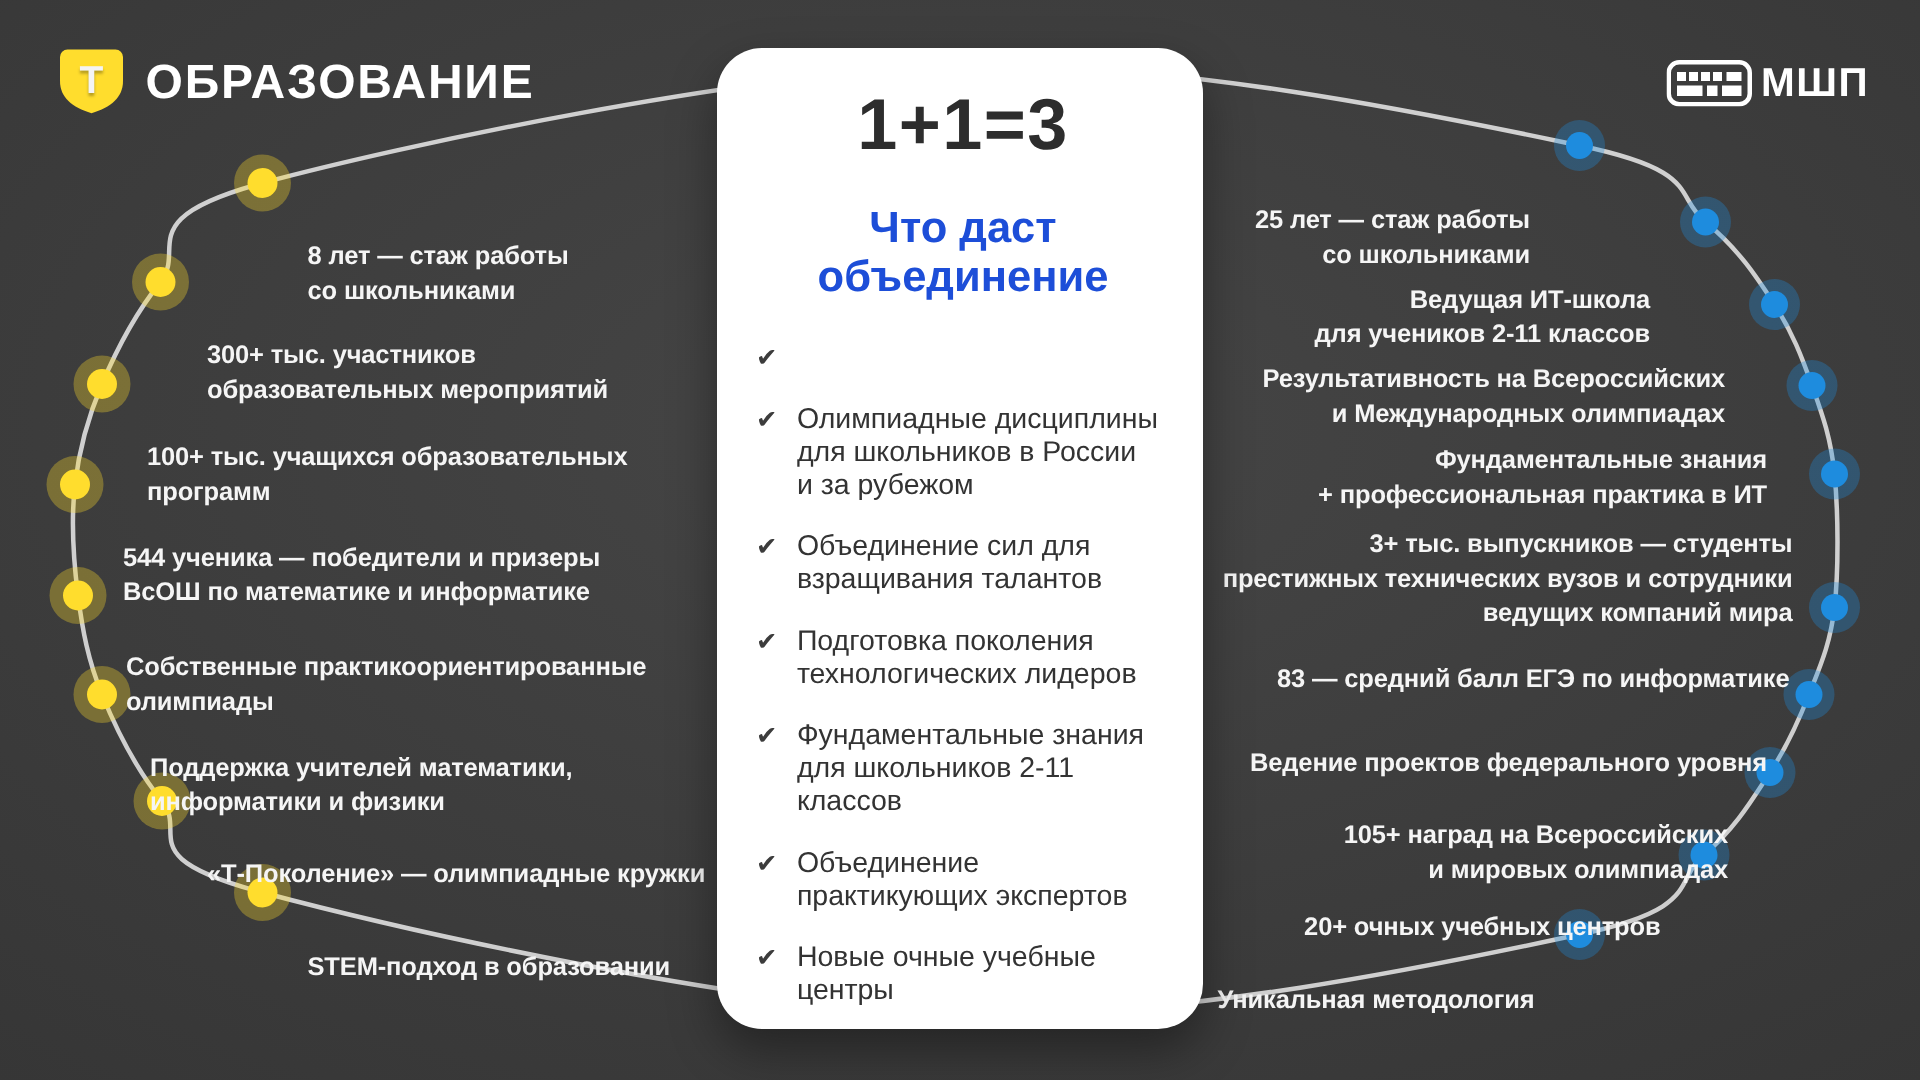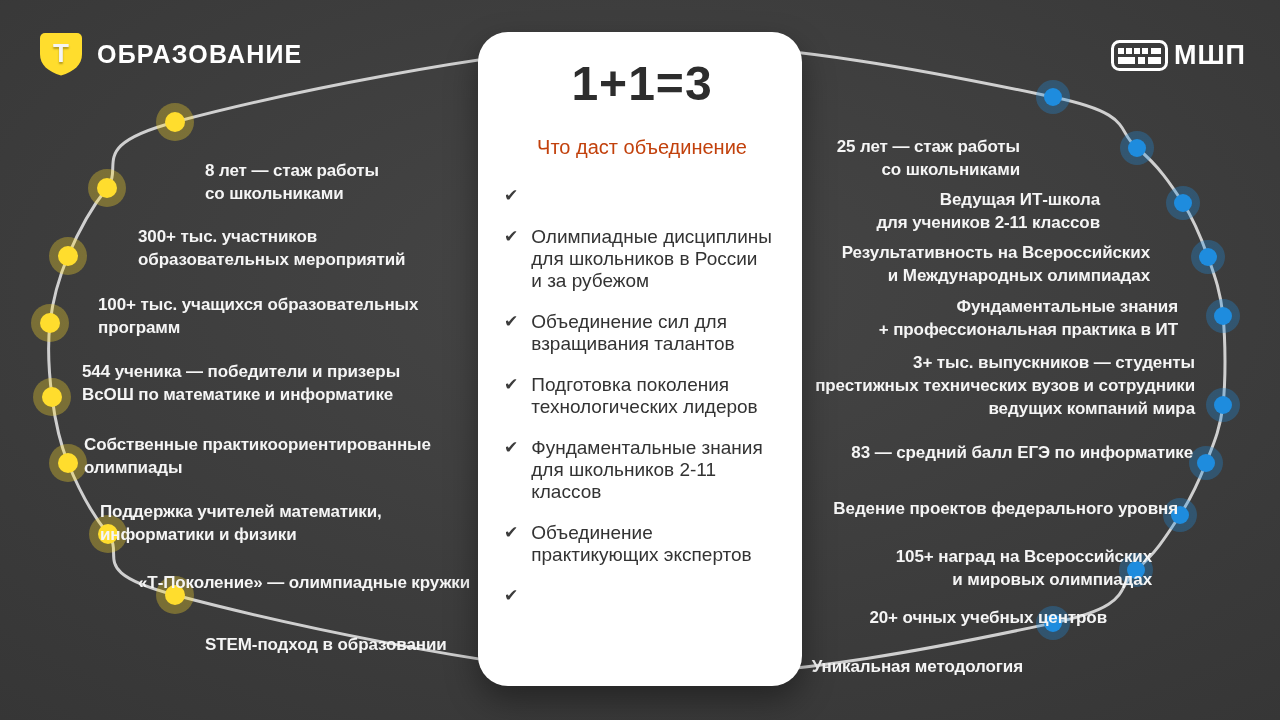--- a/index.html
+++ b/index.html
@@ -4,33 +4,33 @@
 <style>
   html,body{margin:0;padding:0;background:#222;}
   #stage{
     position:relative;width:1280px;height:720px;overflow:hidden;
     font-family:"Liberation Sans","DejaVu Sans",sans-serif;
     background:radial-gradient(120% 120% at 50% 40%, #464646 0%, #3a3a3a 48%, #2e2e2e 100%);
   }
   
   .brand-left{position:absolute;left:38px;top:31px;display:flex;align-items:center;gap:13px;z-index:4;}
   .brand-left .shield{width:46px;height:46px;position:relative;flex:0 0 auto;}
-  .brand-left .label{color:#fff;font-size:25px;font-weight:800;letter-spacing:1.2px;}
+  .brand-left .label{color:#fff;font-size:32px;font-weight:800;letter-spacing:1.2px;}
   .brand-right{position:absolute;right:34px;top:40px;display:flex;align-items:center;gap:6px;z-index:4;}
   .brand-right .label{color:#fff;font-size:27px;font-weight:800;letter-spacing:1px;}
   
   #net{position:absolute;left:0;top:0;z-index:1;}
   
   .card{
     position:absolute;left:478px;top:32px;width:324px;height:654px;box-sizing:border-box;
     background:#fff;border-radius:30px;box-shadow:0 14px 32px rgba(0,0,0,.38);
     padding:26px 22px 0 26px;z-index:3;
   }
   .card-title{font-size:48px;line-height:52px;font-weight:900;color:#2d2d2d;text-align:center;letter-spacing:1px;}
-  .card-subtitle{font-size:20px;font-weight:400;color:#c2410c;text-align:center;margin-top:26px;}
+  .card-subtitle{font-size:29px;font-weight:700;color:#1d4ed8;text-align:center;margin-top:26px;}
   .check-list{margin-top:26px;display:flex;flex-direction:column;gap:19px;}
   .check-row{display:flex;gap:13px;align-items:flex-start;}
   .check{font-size:17px;line-height:22px;color:#3c3c3c;flex:0 0 auto;}
   .check-text{font-size:19px;line-height:22px;color:#333;white-space:pre-line;font-weight:500;}
   
   .side-item{
     position:absolute;z-index:2;color:#f5f5f5;font-size:17px;line-height:23px;
     font-weight:600;white-space:pre;letter-spacing:-0.1px;margin-top:47px;
   }
   .side-item.right{text-align:right;}
@@ -136,20 +136,22 @@
 для школьников 2-11
 классов</span>
         </div>
       <div class="check-row">
           <span class="check">✔</span>
           <span class="check-text">Объединение
 практикующих экспертов</span>
         </div>
       <div class="check-row">
           <span class="check">✔</span>
+          <span class="check-text">Новые очные учебные
+центры</span>
         </div>
     </div>
   </div>
 
   <div class="side-item" style="left:205px;top:112px">8 лет — стаж работы
 со школьниками</div>
   <div class="side-item" style="left:138px;top:178px">300+ тыс. участников
 образовательных мероприятий</div>
   <div class="side-item" style="left:98px;top:246px">100+ тыс. учащихся образовательных
 программ</div>

